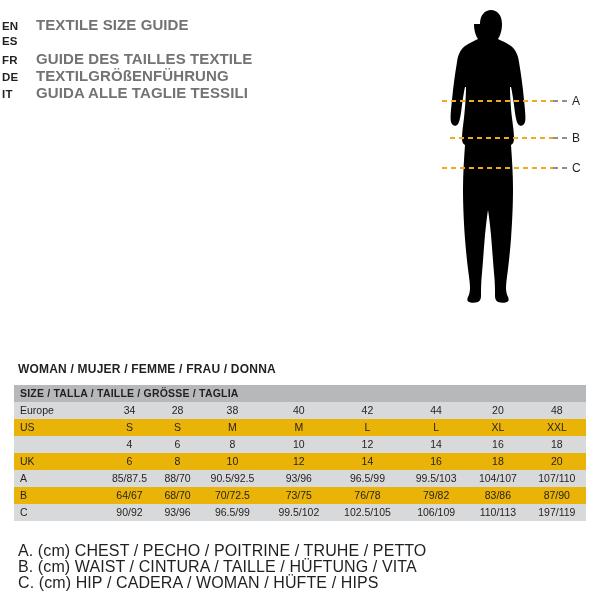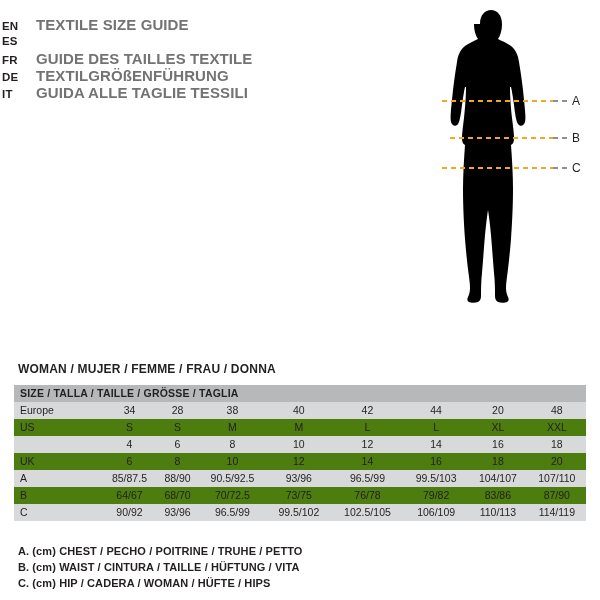--- a/index.html
+++ b/index.html
@@ -100,32 +100,32 @@
   }
   .row-head td {
     background: #b6b8ba;
     text-align: left;
     padding-left: 6px;
     font-weight: bold;
     font-size: 10.5px;
     letter-spacing: 0.2px;
   }
   .row-shade td { background: #d8d9da; margin-left: 36px; }
-  .row-plain td { background: #4d7c0f; }
+  .row-plain td { background: #eab308; }
 
   
   .notes {
     position: absolute;
     left: 18px;
     top: 543px;
     width: 560px;
   }
   .note-line {
-    font-size: 11px;
-    font-weight: bold;
+    font-size: 16px;
+    font-weight: normal;
     letter-spacing: 0.1px;
     line-height: 16px;
     color: #231f20;
   }
 </style>
 </head>
 <body>
 
 <div class="page">
 
@@ -273,21 +273,21 @@
         <td>12</td>
         <td>14</td>
         <td>16</td>
         <td>18</td>
         <td>20</td>
       </tr>
 
       <tr class="row-shade">
         <td class="rowlabel">A</td>
         <td>85/87.5</td>
-        <td>88/90</td>
+        <td>88/70</td>
         <td>90.5/92.5</td>
         <td>93/96</td>
         <td>96.5/99</td>
         <td>99.5/103</td>
         <td>104/107</td>
         <td>107/110</td>
       </tr>
 
       <tr class="row-plain">
         <td class="rowlabel">B</td>
@@ -303,21 +303,21 @@
 
       <tr class="row-shade">
         <td class="rowlabel">C</td>
         <td>90/92</td>
         <td>93/96</td>
         <td>96.5/99</td>
         <td>99.5/102</td>
         <td>102.5/105</td>
         <td>106/109</td>
         <td>110/113</td>
-        <td>114/119</td>
+        <td>197/119</td>
       </tr>
     </tbody>
   </table>
 
   <div class="notes">
     <div class="note-line">A. (cm) CHEST / PECHO / POITRINE / TRUHE / PETTO</div>
     <div class="note-line">B. (cm) WAIST / CINTURA / TAILLE / HÜFTUNG / VITA</div>
     <div class="note-line">C. (cm) HIP / CADERA / WOMAN / HÜFTE / HIPS</div>
   </div>
 

